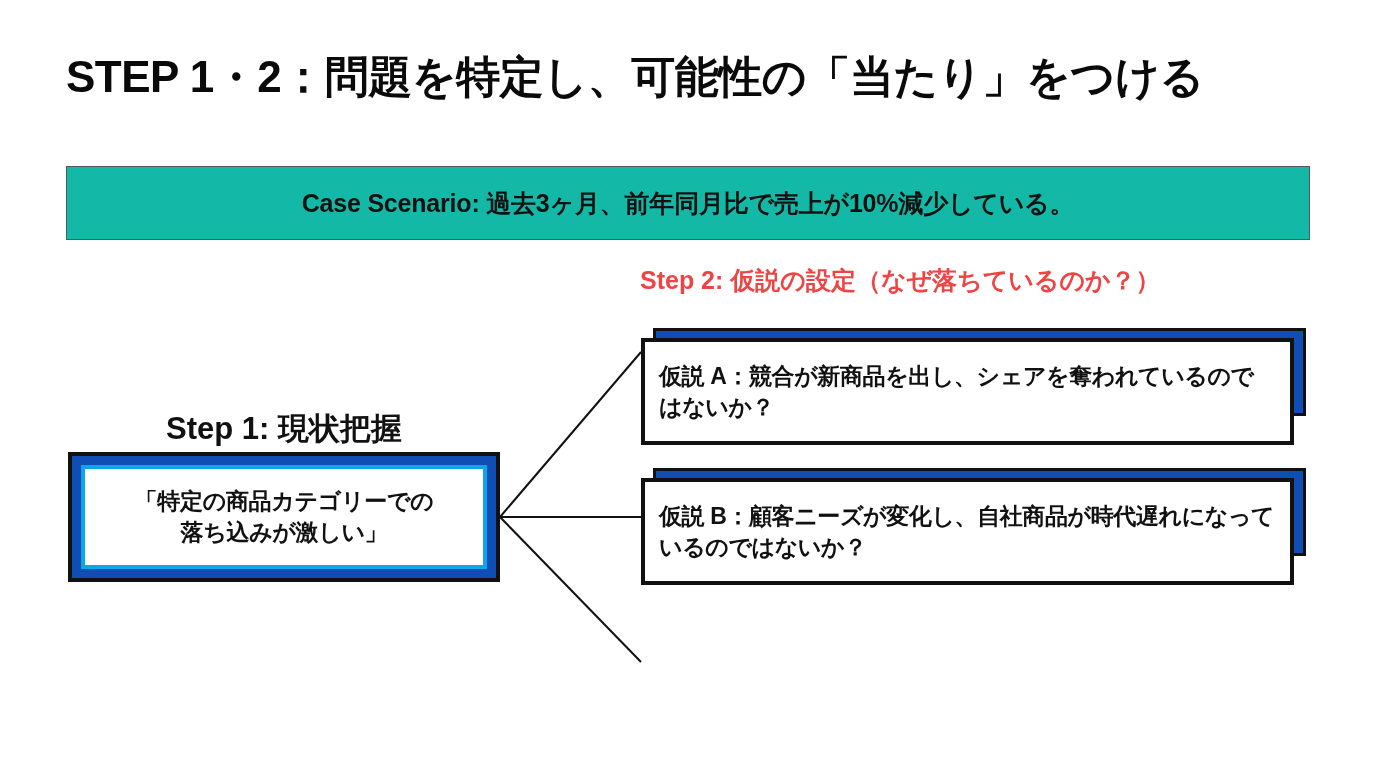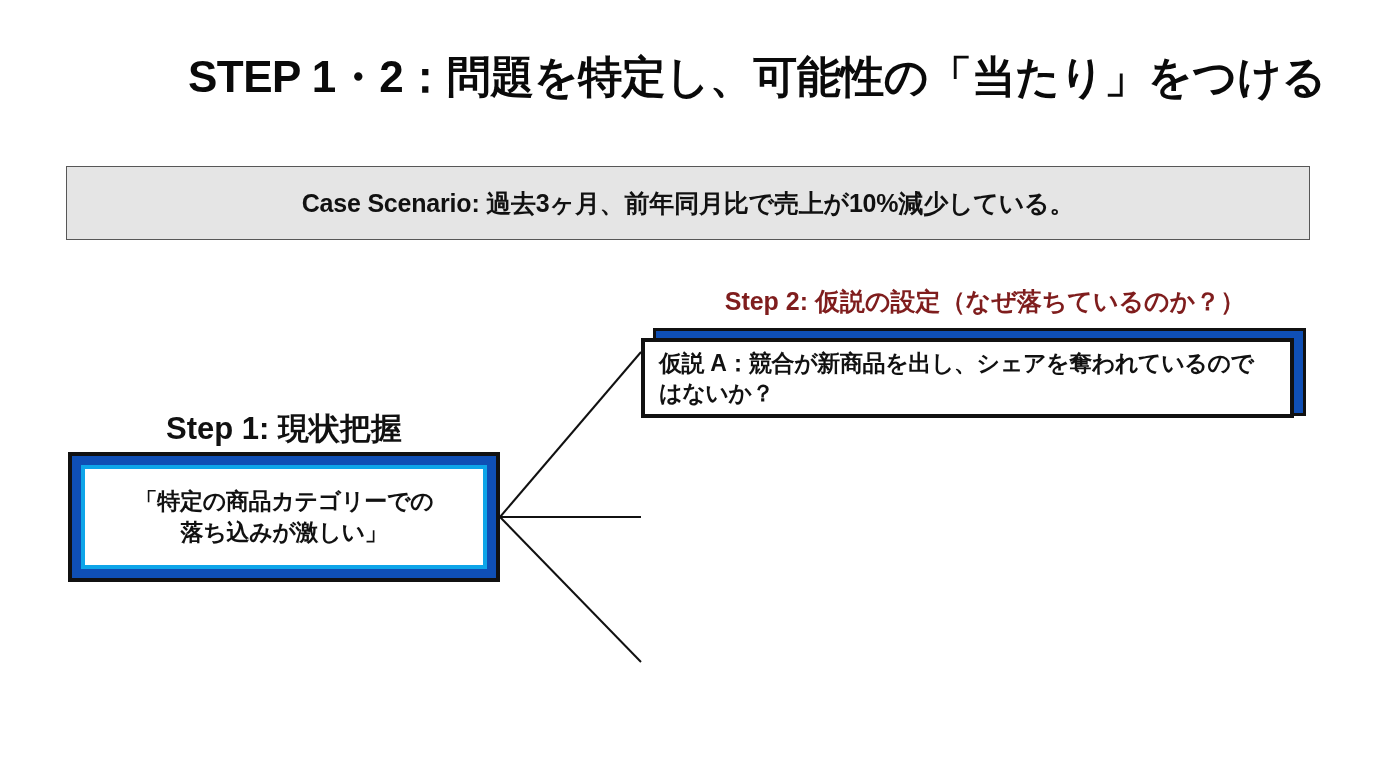--- a/index.html
+++ b/index.html
@@ -15,43 +15,42 @@
   
   #title{
     position:absolute;left:66px;top:52px;
     width:1260px;
     font-size:44px;
     font-weight:bold;
     letter-spacing:-0.5px;
     color:#0a0a0a;
     white-space:nowrap;
     line-height:1.15;
-    text-align:right;
   }
 
   
   #case-box{
     position:absolute;left:66px;top:166px;
     width:1244px;height:74px;
     background:#ececec;
     border:1.5px solid #575757;
     box-sizing:border-box;
     display:flex;align-items:center;justify-content:center;
   }
   #case-text{
     font-size:25px;font-weight:bold;color:#111111;
     letter-spacing:-0.2px;white-space:nowrap;
   }
 
   
   #step2-heading{
-    position:absolute;left:640px;top:285px;
+    position:absolute;left:640px;top:264px;
     width:690px;
-    text-align:center;
-    font-size:25px;font-weight:bold;color:#7f1d1d;
+    text-align:left;
+    font-size:25px;font-weight:bold;color:#ef4444;
     white-space:nowrap;
   }
 
   
   #step1-heading{
     position:absolute;left:68px;top:408px;
     width:432px;
     text-align:center;
     font-size:31px;font-weight:bold;color:#111111;
     white-space:nowrap;
@@ -95,21 +94,21 @@
     position:absolute;
     left:12px;top:-10px;
     width:653px;height:88px;
     background:var(--blue,#0f4fb5);
     border:3px solid #111111;
     box-sizing:border-box;
   }
   .hyp .card{
     position:absolute;
     left:0;top:0;
-    width:653px;height:80px;
+    width:653px;height:107px;
     background:#ffffff;
     border:4px solid #111111;
     box-sizing:border-box;
     display:flex;align-items:center;
     padding:0 14px;
   }
   .hyp .card-text{
     font-size:23px;font-weight:bold;color:#111111;
     line-height:1.32;letter-spacing:-0.4px;
   }
@@ -118,21 +117,21 @@
   #hyp-b{left:641px;top:478px;}
   #hyp-c{left:641px;top:618px;}
 </style>
 </head>
 <body>
 
 <div id="slide">
 
   <div id="title">STEP 1・2：問題を特定し、可能性の「当たり」をつける</div>
 
-  <div id="case-box" style="background: #e5e5e5;">
+  <div id="case-box" style="background: #14b8a6;">
     <span id="case-text">Case Scenario: 過去3ヶ月、前年同月比で売上が10%減少している。</span>
   </div>
 
   <div id="step2-heading">Step 2: 仮説の設定（なぜ落ちているのか？）</div>
 
   <div id="step1-heading">Step 1: 現状把握</div>
 
   <div id="step1-box" style="background: rgb(15, 79, 181);">
     <div id="step1-inner">
       <span id="step1-text">「特定の商品カテゴリーでの
@@ -146,15 +145,21 @@
     <line x1="500" y1="517" x2="641" y2="662" stroke="#111111" stroke-width="2"></line>
   </svg>
 
   <div class="hyp" id="hyp-a">
     <div class="shadow" style="background: rgb(15, 79, 181);"></div>
     <div class="card">
       <span class="card-text">仮説 A：競合が新商品を出し、シェアを奪われているのではないか？</span>
     </div>
   </div>
 
+  <div class="hyp" id="hyp-b">
+    <div class="shadow" style="background: rgb(15, 79, 181);"></div>
+    <div class="card">
+      <span class="card-text">仮説 B：顧客ニーズが変化し、自社商品が時代遅れになっているのではないか？</span>
+    </div>
+  </div>
 
 
 </div>
 
 </body></html>

